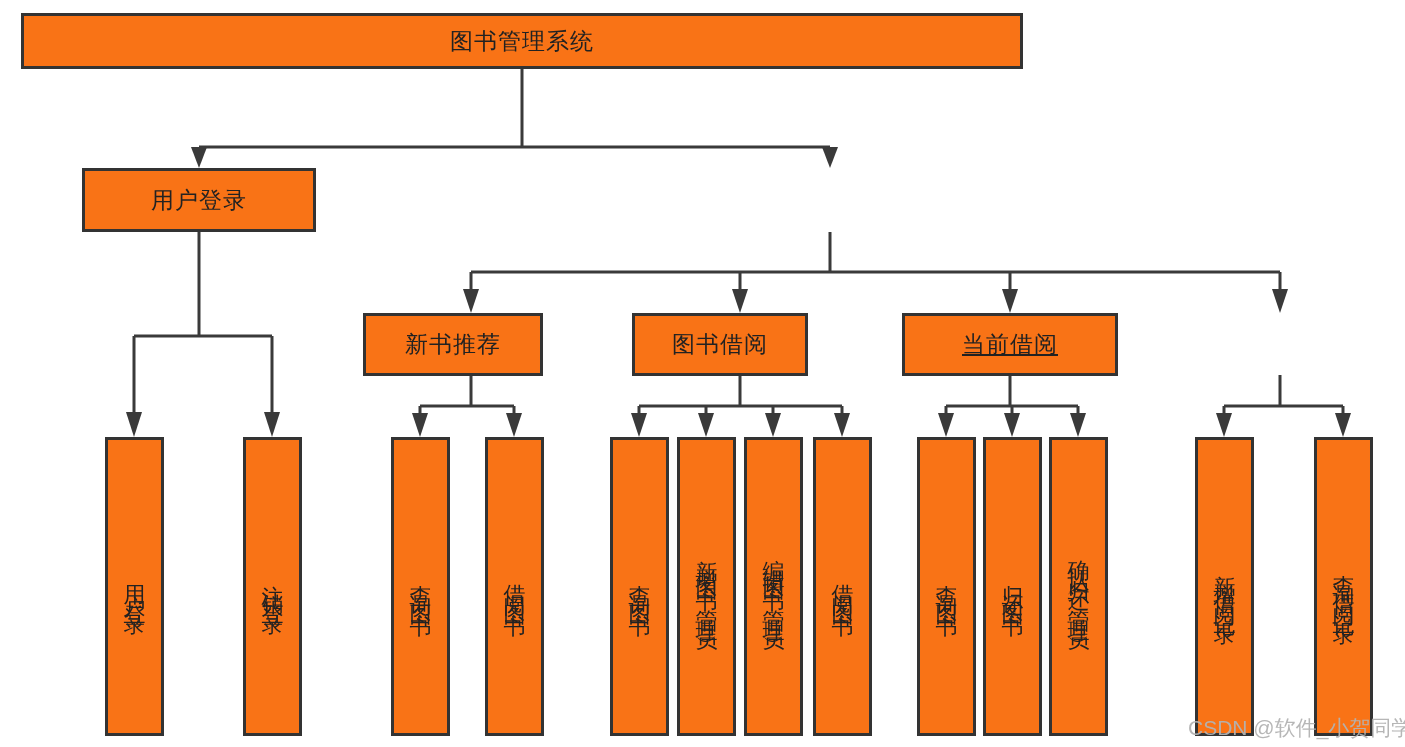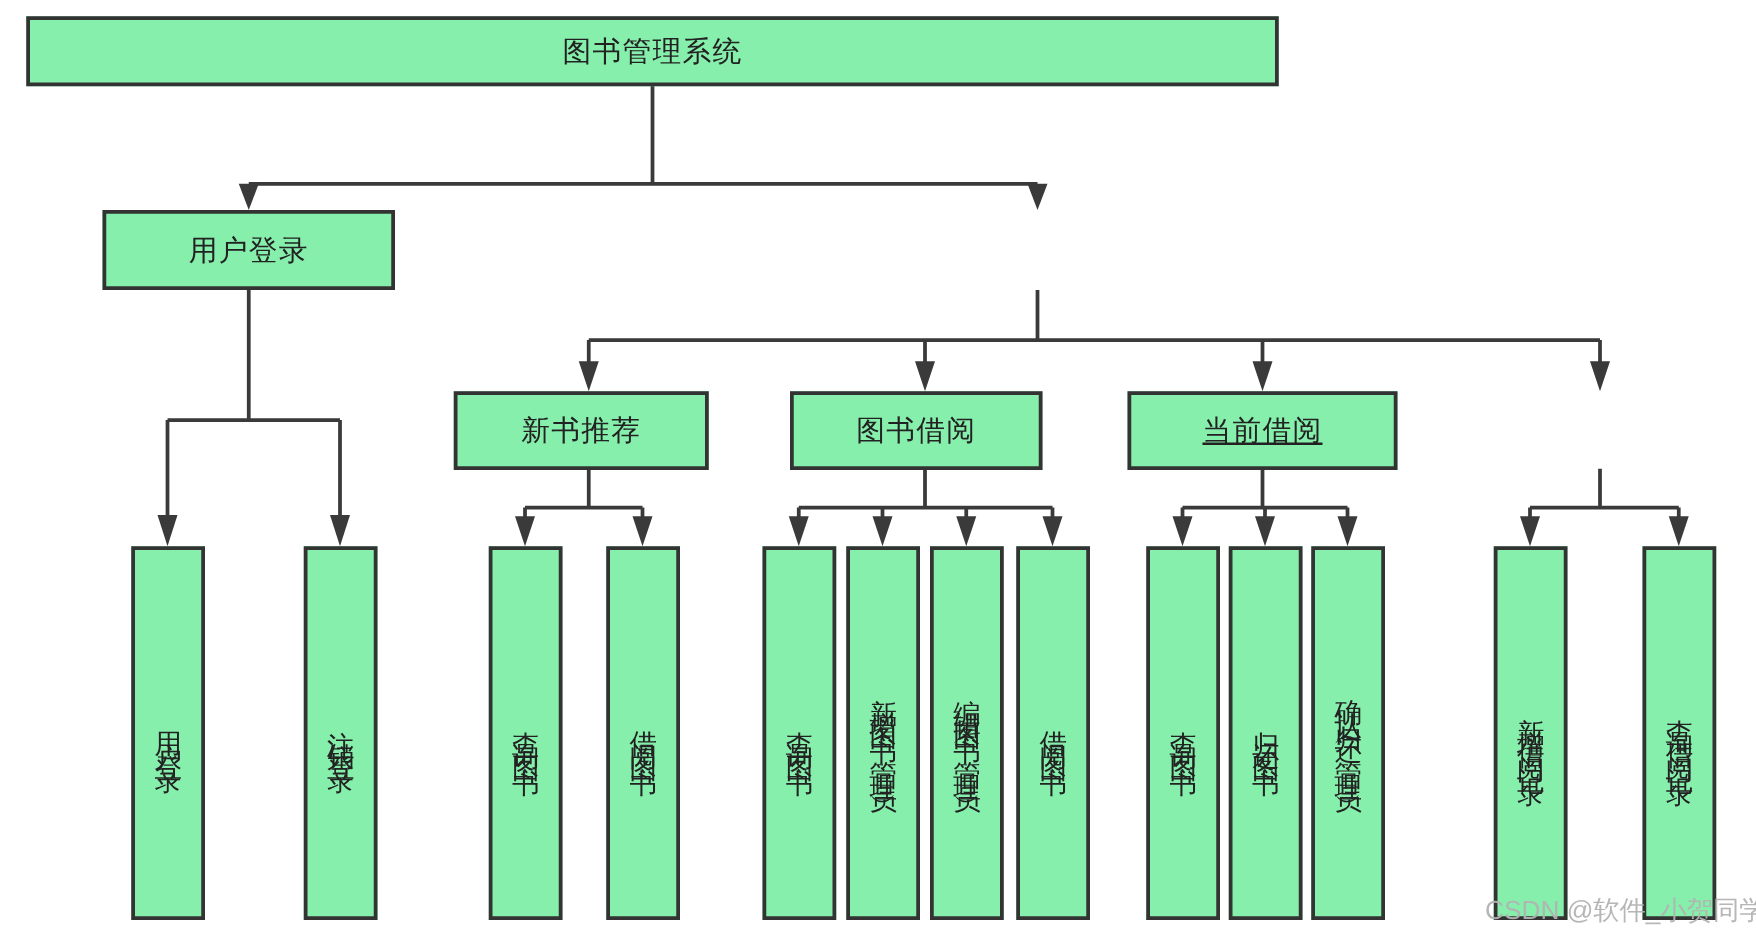--- a/index.html
+++ b/index.html
@@ -26,21 +26,21 @@
     stroke:var(--line);
     stroke-width:3;
     fill:none;
   }
   .arrowhead{
     fill:var(--line);
     stroke:none;
   }
   .node{
     position:absolute;
-    background:#86efac;
+    background:#f97316;
     border:3px solid var(--box-border);
     display:flex;
     align-items:center;
     justify-content:center;
     color:var(--text);
   }
   .hnode{
     font-size:23px;
     letter-spacing:1px;
     white-space:nowrap;
@@ -121,24 +121,24 @@
   </svg>
 
   <div class="node hnode" style="left:21px;top:13px;width:1002px;height:56px;">
     <span>图书管理系统</span>
   </div>
 
   <div class="node hnode" style="left:82px;top:168px;width:234px;height:64px;">
     <span>用户登录</span>
   </div>
 
-  <div class="node hnode" style="left:363px;top:313px;width:204px;height:63px;">
+  <div class="node hnode" style="left:363px;top:313px;width:180px;height:63px;">
     <span>新书推荐</span>
   </div>
-  <div class="node hnode" style="left:632px;top:313px;width:202px;height:63px;justify-content:center;">
+  <div class="node hnode" style="left:632px;top:313px;width:176px;height:63px;justify-content:center;">
     <span>图书借阅</span>
   </div>
   <div class="node hnode" style="left:902px;top:313px;width:216px;height:63px;text-decoration:underline;">
     <span>当前借阅</span>
   </div>
 
   <div class="node vnode" style="left:105px;">
     <span>用户登录</span>
   </div>
   <div class="node vnode" style="left:243px;">

